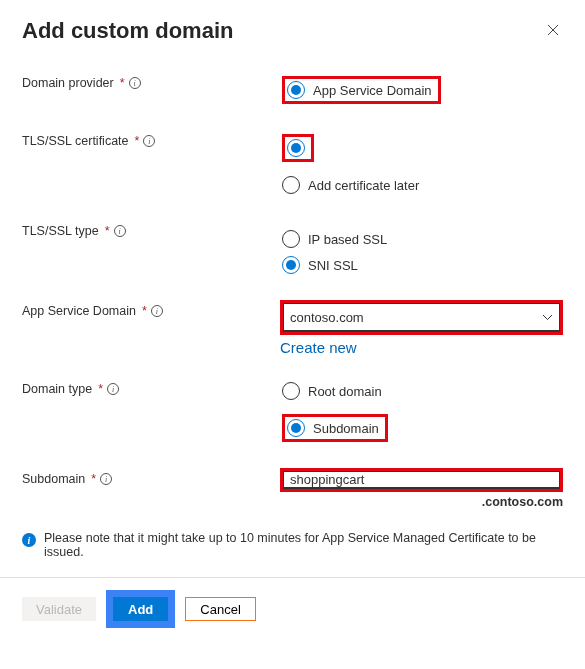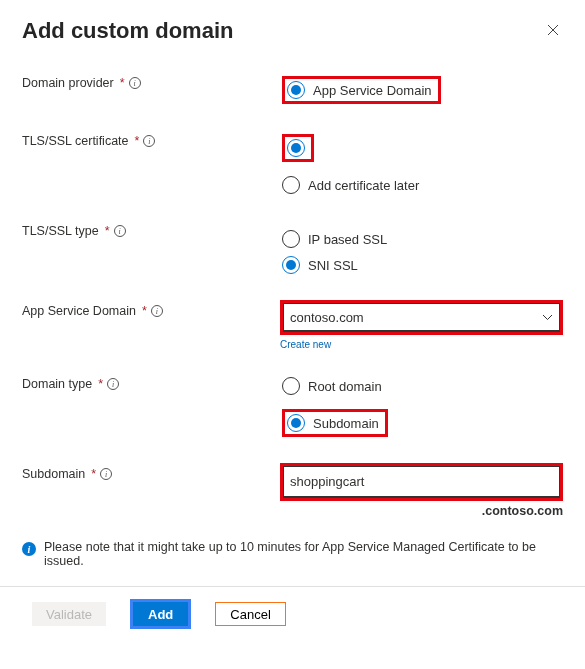--- a/index.html
+++ b/index.html
@@ -89,24 +89,24 @@
     border: 1px solid #333;
     border-bottom: 2px solid #333;
     padding: 2px 6px;
     display: flex;
     align-items: center;
     justify-content: space-between;
     font-size: 13px;
     background: #fff;
   }
   .chev { font-size: 12px; color: #333; }
-  .link { color: #0065b3; font-size: 10px; margin-top: 4px; display: inline-block; cursor: pointer; }
+  .link { color: #0065b3; font-size: 15px; margin-top: 4px; display: inline-block; cursor: pointer; }
   .input-box {
     width: 100%;
-    height: 32px;
+    height: 18px;
     border: 1px solid #333;
     border-bottom: 2px solid #333;
     padding: 2px 6px;
     display: flex; align-items: center;
     font-size: 13px;
     background: #fff;
   }
   .suffix {
     text-align: right;
     font-size: 12.5px;
@@ -131,23 +131,23 @@
     align-items: center; justify-content: center;
     font-size: 10px;
     font-weight: bold;
     font-style: italic;
     font-family: Georgia, serif;
     flex-shrink: 0;
     margin-top: 2px;
   }
   .footer {
     border-top: 1px solid #e1dfdd;
-    padding: 12px 32px;
-    display: flex;
-    gap: 24px;
+    padding: 12px 22px;
+    display: flex;
+    gap: 10px;
     align-items: center;
     margin-top: 8px;
   }
   .btn {
     height: 24px;
     padding: 0 14px;
     font-size: 13px;
     border: 1px solid #f97316;
     background: #fff;
     cursor: pointer;
@@ -158,21 +158,21 @@
     color: #bab8b6;
     border: none;
     cursor: default;
   }
   .btn.primary {
     background: #0078d4;
     color: #fff;
     border: 1px solid #0078d4;
     font-weight: 600;
   }
-  .add-wrap { border: 3px solid #3b82f6; display: inline-block; padding: 0; }
+  .add-wrap { border: 7px solid #3b82f6; display: inline-block; padding: 0; }
 </style>
 </head>
 <body>
 
 <div class="header">
   <h1>Add custom domain</h1>
   <button class="close-btn">
     <svg width="12" height="12" viewBox="0 0 12 12">
         <path d="M1 1 L11 11 M11 1 L1 11" stroke="#444" stroke-width="1"></path>
       </svg>

